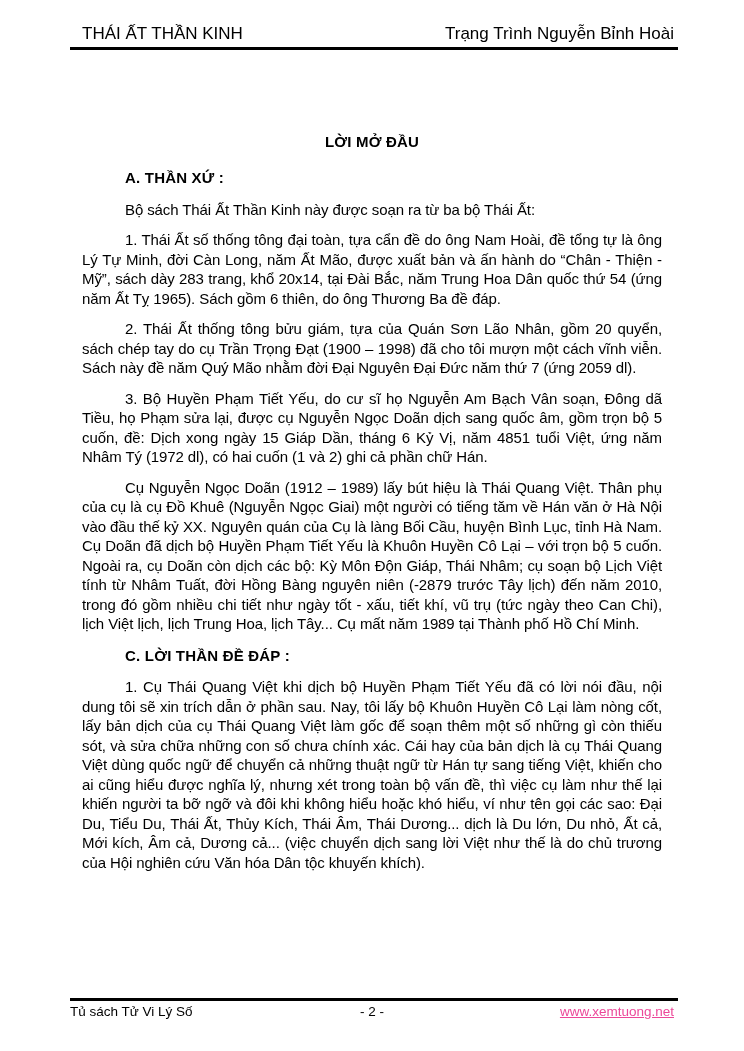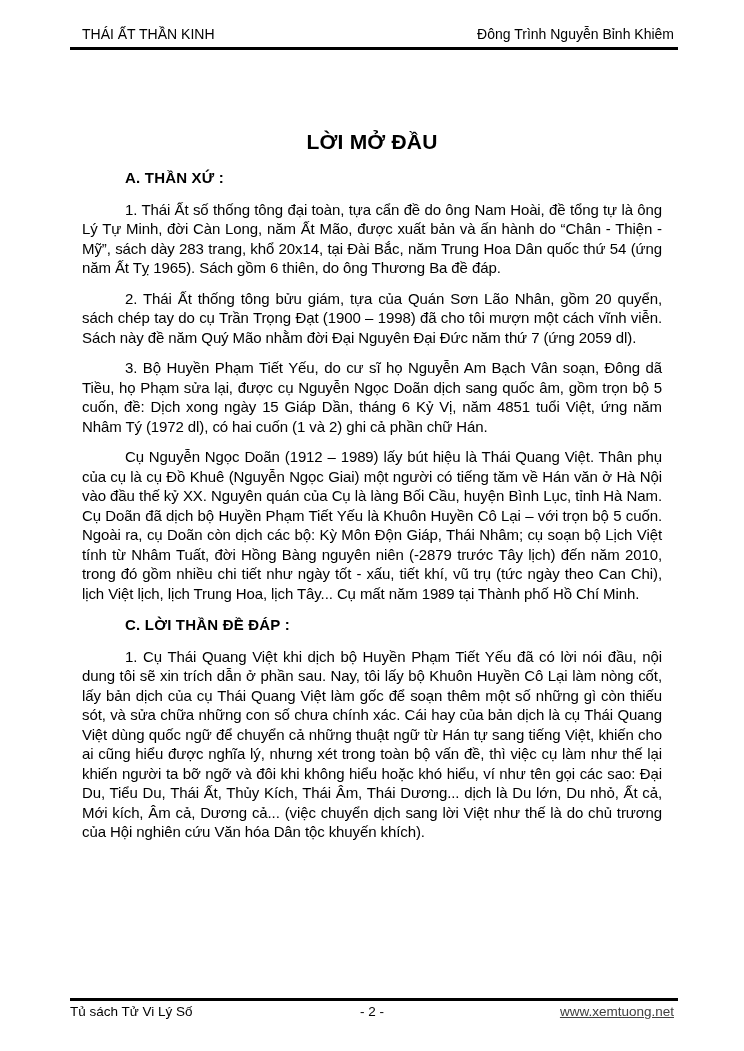--- a/index.html
+++ b/index.html
@@ -15,35 +15,35 @@
   }
   
   .running-header {
     position: absolute;
     top: 26px; left: 70px; right: 66px;
     border-bottom: 3px solid #000;
     padding: 0 4px 5px 12px;
     display: flex;
     justify-content: space-between;
     align-items: flex-end;
-    font-size: 14px;
+    font-size: 17px;
     line-height: 16px;
   }
   
   .content {
     position: absolute;
     top: 131px; left: 82px; right: 82px;
     font-size: 15px;
     line-height: 19.5px;
     letter-spacing: -0.1px;
   }
   .doc-title {
     text-align: center;
     font-weight: bold;
-    font-size: 21px;
+    font-size: 15px;
     line-height: 22px;
     margin: 0 0 15px 0;
     letter-spacing: 0.2px;
   }
   .section-heading {
     font-weight: bold;
     padding-left: 43px;
     margin: 12px 0;
     letter-spacing: 0.2px;
   }
@@ -64,37 +64,38 @@
   .footer-row {
     display: flex;
     justify-content: center;
     align-items: flex-start;
     gap: 12px;
   }
   .footer-col { flex: 1 1 0; }
   .footer-col.left  { text-align: left; padding-left: 0; }
   .footer-col.center{ text-align: center; }
   .footer-col.right { text-align: right; }
-  .website-link { color: #404040; text-decoration: underline; cursor: pointer; }
+  .website-link { color: #ec4899; text-decoration: underline; cursor: pointer; }
 </style>
 </head>
 <body>
 
 <div class="page">
 
   <div class="running-header">
     <span>THÁI ẤT THẦN KINH</span>
-    <span>Đông Trình Nguyễn Bỉnh Khiêm</span>
+    <span>Trạng Trình Nguyễn Bỉnh Hoài</span>
   </div>
 
   <div class="content">
 
     <div class="doc-title">LỜI MỞ ĐẦU</div>
 
     <div class="section-heading">A. THẦN XỨ :</div>
+    <p class="para">Bộ sách Thái Ất Thần Kinh này được soạn ra từ ba bộ Thái Ất:</p>
     <p class="para">1. Thái Ất số thống tông đại toàn, tựa cẩn đề do ông Nam Hoài, đề tổng tự là ông Lý Tự Minh, đời Càn Long, năm Ất Mão, được xuất bản và ấn hành do “Chân - Thiện - Mỹ”, sách dày 283 trang, khổ 20x14, tại Đài Bắc, năm Trung Hoa Dân quốc thứ 54 (ứng năm Ất Tỵ 1965). Sách gồm 6 thiên, do ông Thương Ba đề đáp.</p>
     <p class="para">2. Thái Ất thống tông bửu giám, tựa của Quán Sơn Lão Nhân, gồm 20 quyển, sách chép tay do cụ Trần Trọng Đạt (1900 – 1998) đã cho tôi mượn một cách vĩnh viễn. Sách này đề năm Quý Mão nhằm đời Đại Nguyên Đại Đức năm thứ 7 (ứng 2059 dl).</p>
     <p class="para">3. Bộ Huyền Phạm Tiết Yếu, do cư sĩ họ Nguyễn Am Bạch Vân soạn, Đông dã Tiều, họ Phạm sửa lại, được cụ Nguyễn Ngọc Doãn dịch sang quốc âm, gồm trọn bộ 5 cuốn, đề: Dịch xong ngày 15 Giáp Dần, tháng 6 Kỷ Vị, năm 4851 tuổi Việt, ứng năm Nhâm Tý (1972 dl), có hai cuốn (1 và 2) ghi cả phần chữ Hán.</p>
 
     <p class="para">Cụ Nguyễn Ngọc Doãn (1912 – 1989) lấy bút hiệu là Thái Quang Việt. Thân phụ của cụ là cụ Đồ Khuê (Nguyễn Ngọc Giai) một người có tiếng tăm về Hán văn ở Hà Nội vào đầu thế kỷ XX. Nguyên quán của Cụ là làng Bối Cầu, huyện Bình Lục, tỉnh Hà Nam. Cụ Doãn đã dịch bộ Huyền Phạm Tiết Yếu là Khuôn Huyền Cô Lại – với trọn bộ 5 cuốn. Ngoài ra, cụ Doãn còn dịch các bộ: Kỳ Môn Độn Giáp, Thái Nhâm; cụ soạn bộ Lịch Việt tính từ Nhâm Tuất, đời Hồng Bàng nguyên niên (-2879 trước Tây lịch) đến năm 2010, trong đó gồm nhiều chi tiết như ngày tốt - xấu, tiết khí, vũ trụ (tức ngày theo Can Chi), lịch Việt lịch, lịch Trung Hoa, lịch Tây... Cụ mất năm 1989 tại Thành phố Hồ Chí Minh.</p>
 
     <div class="section-heading">C. LỜI THẦN ĐỀ ĐÁP :</div>
     <p class="para">1. Cụ Thái Quang Việt khi dịch bộ Huyền Phạm Tiết Yếu đã có lời nói đầu, nội dung tôi sẽ xin trích dẫn ở phần sau. Nay, tôi lấy bộ Khuôn Huyền Cô Lại làm nòng cốt, lấy bản dịch của cụ Thái Quang Việt làm gốc để soạn thêm một số những gì còn thiếu sót, và sửa chữa những con số chưa chính xác. Cái hay của bản dịch là cụ Thái Quang Việt dùng quốc ngữ để chuyển cả những thuật ngữ từ Hán tự sang tiếng Việt, khiến cho ai cũng hiểu được nghĩa lý, nhưng xét trong toàn bộ vấn đề, thì việc cụ làm như thế lại khiến người ta bỡ ngỡ và đôi khi  không hiểu hoặc khó hiểu, ví như tên gọi các sao: Đại Du, Tiểu Du, Thái Ất, Thủy Kích, Thái Âm, Thái Dương... dịch là Du lớn, Du nhỏ, Ất cả, Mới kích, Âm cả, Dương cả... (việc chuyển dịch sang lời Việt như thế là do chủ trương của Hội nghiên cứu Văn hóa Dân tộc khuyến khích).</p>
 
   </div>

